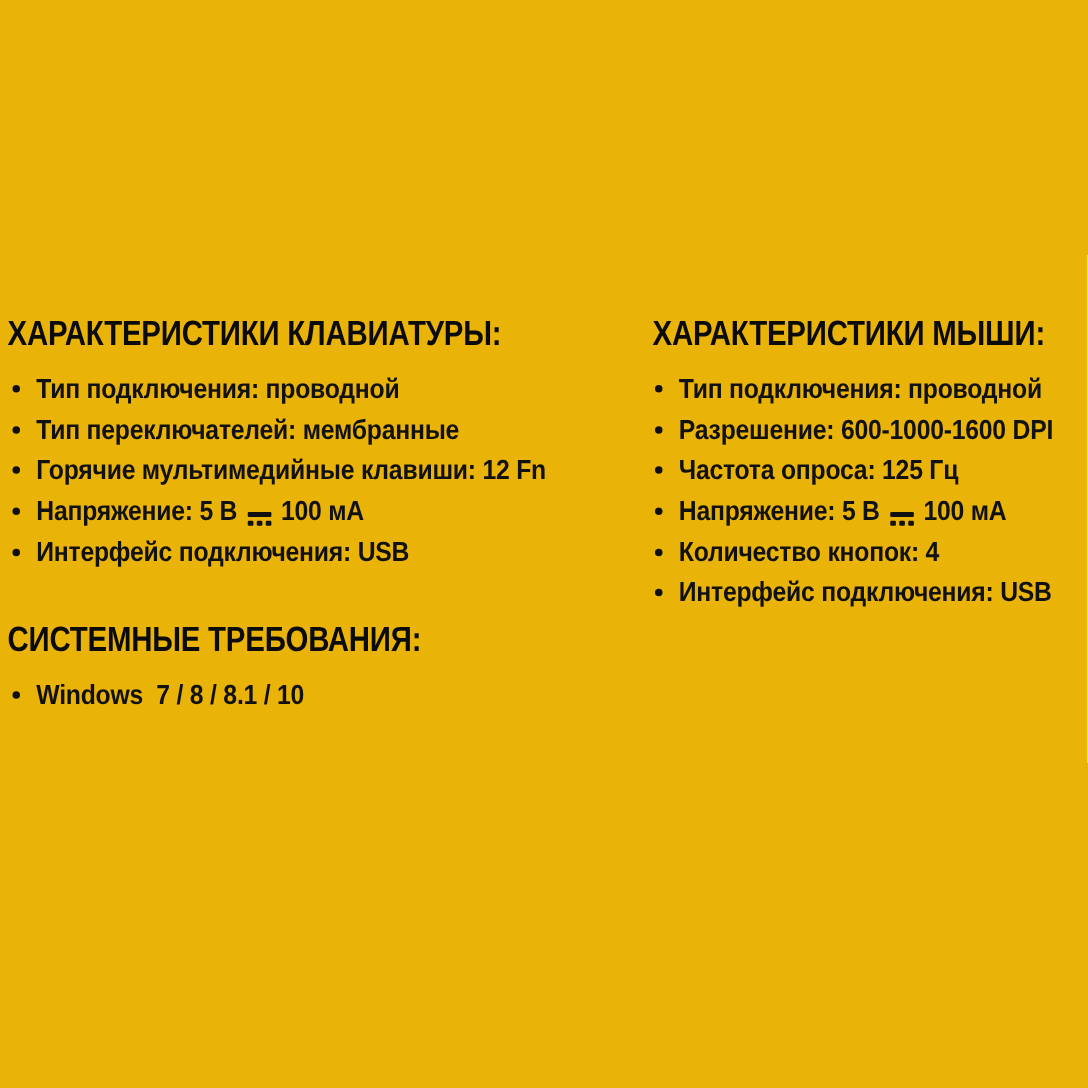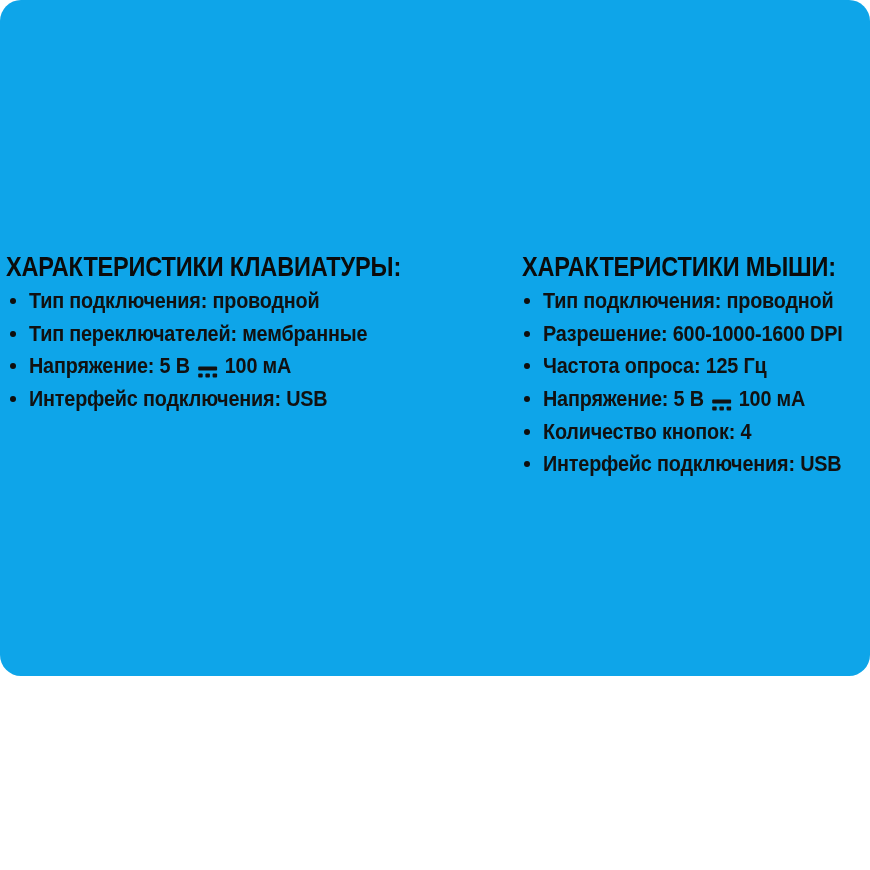--- a/index.html
+++ b/index.html
@@ -3,26 +3,25 @@
 <meta charset="utf-8">
 <style>
   html, body {
     margin: 0;
     padding: 0;
     background: #ffffff;
   }
   .sheet {
     position: relative;
     width: 870px;
-    height: 676px;
-    background: #0ea5e9;
+    height: 870px;
+    background: #eab308;
     overflow: hidden;
     font-family: "Liberation Sans", "DejaVu Sans", sans-serif;
     color: #0e0e0e;
-    border-radius: 21px;
   }
   .col {
     position: absolute;
     top: 251px;
   }
   .col-keyboard { left: 6px;   width: 500px; }
   .col-mouse    { left: 522px; width: 332px; }
 
   .section-title {
     margin: 0;
@@ -31,21 +30,21 @@
     line-height: 32px;
     letter-spacing: -0.2px;
     white-space: nowrap;
     color: #0b0b0b;
     display: inline-block;
     transform: scaleX(0.84);
     transform-origin: 0 50%;
   }
   .spec-list {
     list-style: none;
-    margin: 2px 0 0 0;
+    margin: 12px 0 0 0;
     padding: 0;
   }
   .spec-item {
     display: flex;
     align-items: center;
     height: 32.6px;
   }
   .bullet {
     flex: none;
     width: 6px;
@@ -106,29 +105,42 @@
         <li class="spec-item">
           <span class="bullet"></span>
           <span class="item-text">Тип подключения: проводной</span>
         </li>
         <li class="spec-item">
           <span class="bullet"></span>
           <span class="item-text">Тип переключателей: мембранные</span>
         </li>
         <li class="spec-item">
           <span class="bullet"></span>
+          <span class="item-text">Горячие мультимедийные клавиши: 12 Fn</span>
+        </li>
+        <li class="spec-item">
+          <span class="bullet"></span>
           <span class="item-text">Напряжение: 5 В <span class="dc"><span class="dc-solid"></span><span class="dc-dashes"><i></i><i></i><i></i></span></span> 100 мА</span>
         </li>
         <li class="spec-item">
           <span class="bullet"></span>
           <span class="item-text">Интерфейс подключения: USB</span>
         </li>
       </ul>
     </section>
 
+    <section class="section-system">
+      <h2 class="section-title">СИСТЕМНЫЕ ТРЕБОВАНИЯ:</h2>
+      <ul class="spec-list">
+        <li class="spec-item">
+          <span class="bullet"></span>
+          <span class="item-text">Windows  7 / 8 / 8.1 / 10</span>
+        </li>
+      </ul>
+    </section>
   </div>
 
   <div class="col col-mouse">
     <section>
       <h2 class="section-title">ХАРАКТЕРИСТИКИ МЫШИ:</h2>
       <ul class="spec-list">
         <li class="spec-item">
           <span class="bullet"></span>
           <span class="item-text">Тип подключения: проводной</span>
         </li>

